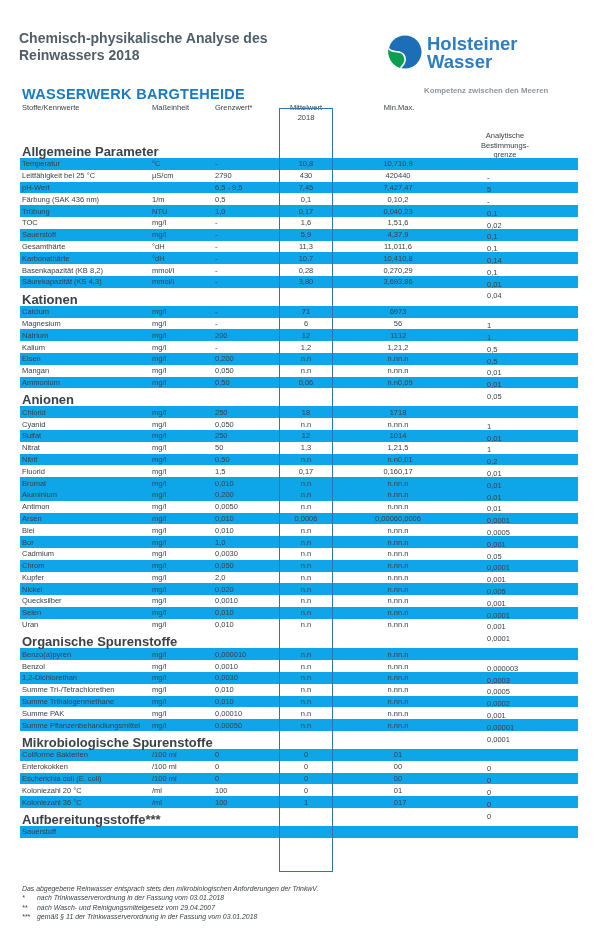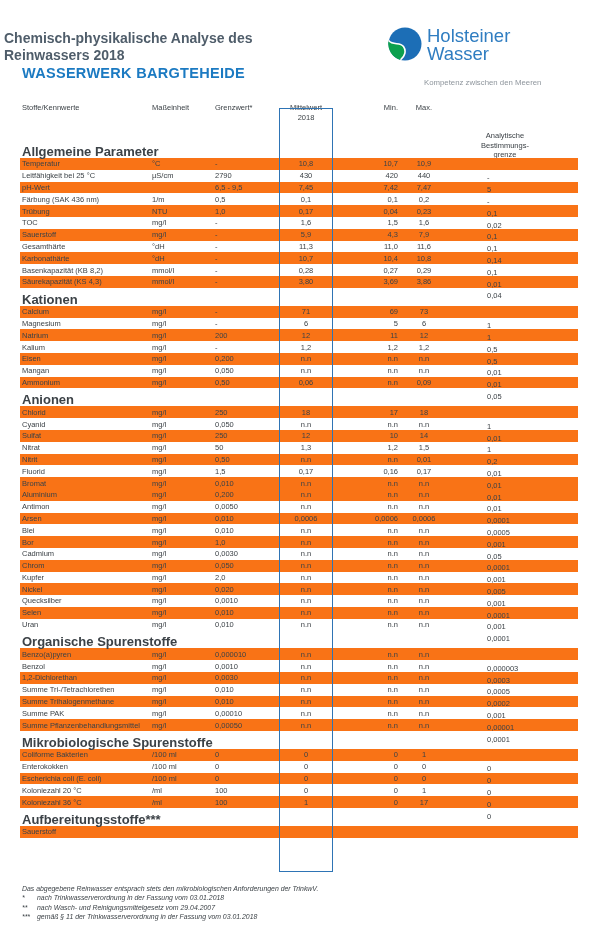--- a/index.html
+++ b/index.html
@@ -4,49 +4,49 @@
 <style>
   html,body{margin:0;padding:0;}
   body{
     width:600px;height:931px;background:#ffffff;position:relative;overflow:hidden;
     font-family:"Liberation Sans", sans-serif;color:#3c4247;
     -webkit-font-smoothing:antialiased;
   }
   .page{position:absolute;inset:0;}
 
   
-  .doc-title{position:absolute;left:4px;top:30px;font-size:14px;font-weight:bold;
+  .doc-title{position:absolute;left:19px;top:30px;font-size:14px;font-weight:bold;
     color:#4f5d6a;line-height:16.5px;}
-  .doc-subtitle{position:absolute;left:22px;top:65px;font-size:14.5px;font-weight:bold;
+  .doc-subtitle{position:absolute;left:22px;top:86px;font-size:14.5px;font-weight:bold;
     color:#1b7ac2;letter-spacing:.3px;}
 
-  .logo{position:absolute;left:388px;top:27px;width:196px;}
+  .logo{position:absolute;left:388px;top:35px;width:196px;font-weight:bold;}
   .logo-top{display:flex;align-items:flex-start;}
   .logo-mark{width:34px;height:34px;flex:0 0 34px;}
   .logo-word{margin-left:5px;font-size:18.5px;line-height:18px;color:#2f7dc1;white-space:pre-line;}
   .logo-tagline{margin-left:36px;margin-top:15px;font-size:7.8px;color:#8e959c;}
 
   
   .thead{position:absolute;left:20px;top:103px;width:558px;display:flex;
     font-size:7.5px;line-height:9.5px;}
   .c1{width:128px;padding-left:2px;box-sizing:border-box;}
   .c2{width:64px;padding-left:4px;box-sizing:border-box;}
   .c3{width:66px;padding-left:3px;box-sizing:border-box;}
   .c4{width:56px;text-align:center;}
   .c5{width:64px;text-align:right;}
-  .c6{width:52px;text-align:center;}
+  .c6{width:52px;text-align:left;}
   .c7{width:128px;box-sizing:border-box;padding-left:37px;margin-top:28px;}
   .th.c4{white-space:pre-line;}
   .th.c7{white-space:pre-line;text-align:center;padding-left:0;padding-right:18px;}
 
   .tbody{position:absolute;left:20px;top:140px;width:558px;}
   .section-title{height:13px;padding-top:5px;font-weight:bold;font-size:13px;line-height:13px;
     padding-left:2px;}
   .trow{display:flex;height:11.8px;align-items:center;font-size:7.5px;}
-  .trow.stripe{background:#f97316;}
+  .trow.stripe{background:#0ea5e9;}
   .cell{overflow:hidden;white-space:nowrap;}
 
   .mean-box{position:absolute;left:279px;top:108px;width:54px;height:764px;
     border:1.5px solid #2e74b5;box-sizing:border-box;pointer-events:none;}
 
   
   .footnotes{position:absolute;left:22px;top:884px;font-size:6.9px;font-style:italic;
     line-height:9.3px;color:#3c4247;}
   .fn{display:flex;}
   .fn-marker{width:15px;flex:0 0 15px;}

